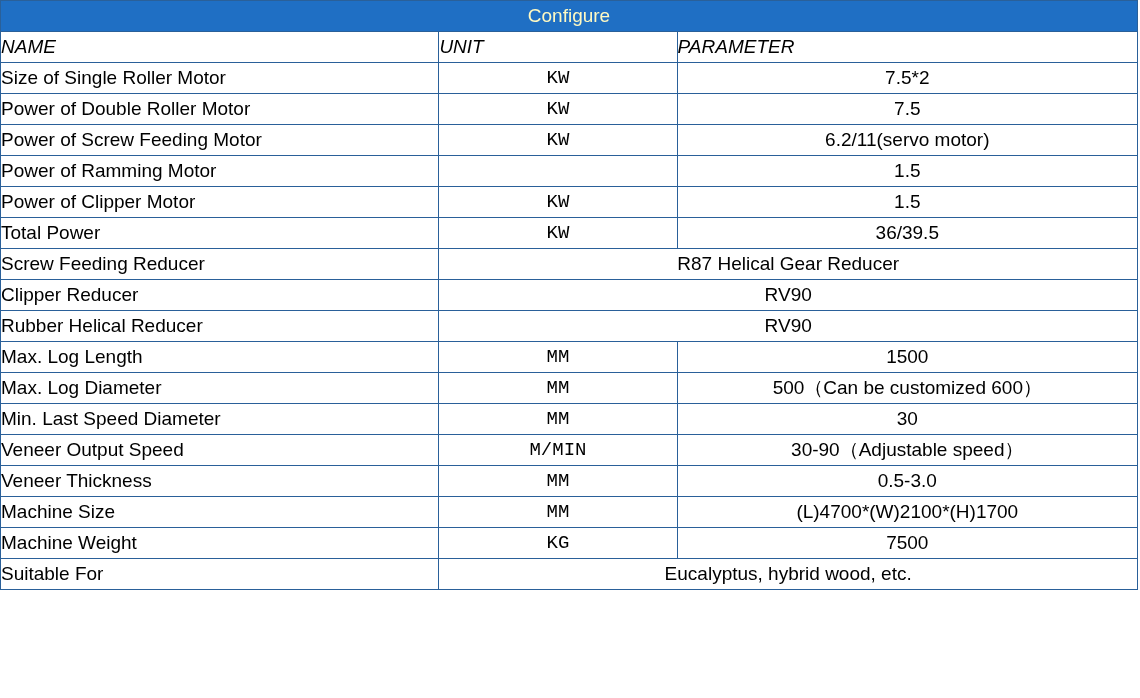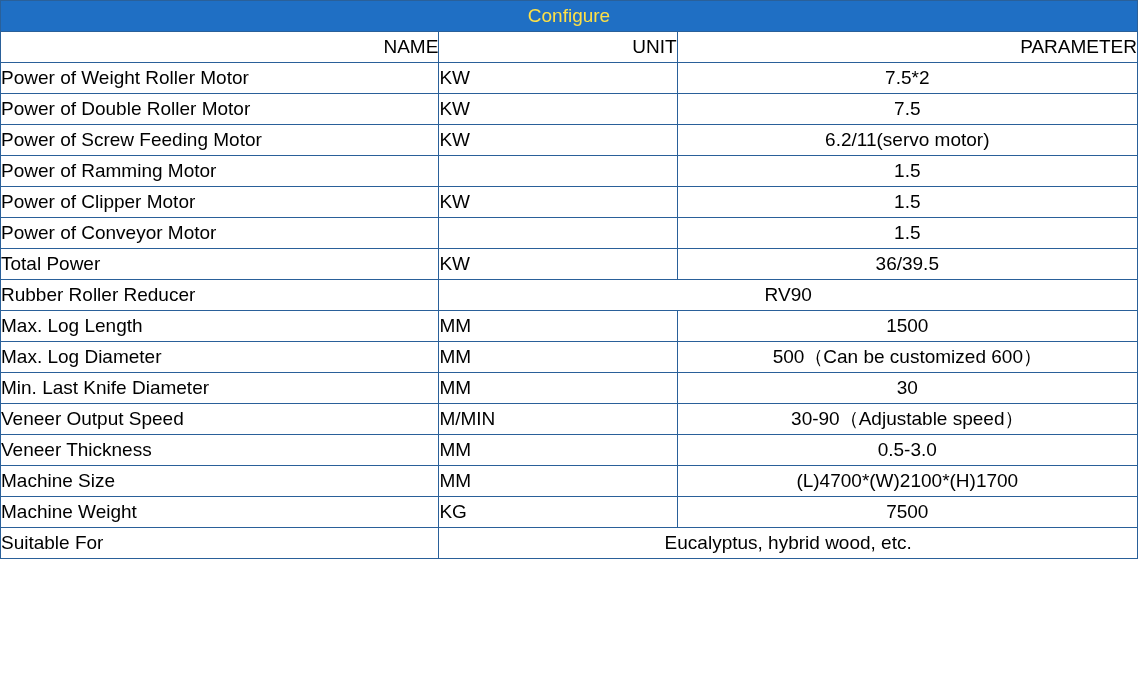--- a/index.html
+++ b/index.html
@@ -25,41 +25,43 @@
     padding: 0;
     font-weight: normal;
     font-size: 19px;
     line-height: 30px;
     height: 30px;
     white-space: nowrap;
     overflow: hidden;
   }
   .title-cell {
     background: #1f6fc4;
-    color: #fde047;
+    color: #fef9c3;
     font-weight: bold;
     text-align: center;
     font-size: 20px;
     line-height: 30px;
     height: 30px;
   }
   .col-name { width: 438px; }
   .col-unit { width: 238px; }
   .col-param { width: 460px; }
 
   .head-cell {
-    text-align: right;
+    text-align: left;
     font-size: 19px;
+    font-style: italic;
   }
   .cell-name {
     text-align: left;
     padding-left: 6px;
   }
   .cell-unit {
-    text-align: left;
+    text-align: center;
+    font-family: Liberation Mono, monospace;
   }
   .cell-param {
     text-align: center;
     margin-top: 40px;
   }
   .merged-param {
     text-align: center;
   }
 </style>
 </head>
@@ -74,21 +76,21 @@
   <tbody>
     <tr>
       <td class="title-cell" colspan="3">Configure</td>
     </tr>
     <tr>
       <td class="head-cell">NAME</td>
       <td class="head-cell">UNIT</td>
       <td class="head-cell">PARAMETER</td>
     </tr>
   <tr>
-        <td class="cell-name">Power of Weight Roller Motor</td>
+        <td class="cell-name">Size of Single Roller Motor</td>
         <td class="cell-unit">KW</td>
         <td class="cell-param">7.5*2</td>
       </tr>
       <tr>
         <td class="cell-name">Power of Double Roller Motor</td>
         <td class="cell-unit">KW</td>
         <td class="cell-param">7.5</td>
       </tr>
       <tr>
         <td class="cell-name">Power of Screw Feeding Motor</td>
@@ -99,45 +101,48 @@
         <td class="cell-name">Power of Ramming Motor</td>
         <td class="cell-unit"></td>
         <td class="cell-param">1.5</td>
       </tr>
       <tr>
         <td class="cell-name">Power of Clipper Motor</td>
         <td class="cell-unit">KW</td>
         <td class="cell-param">1.5</td>
       </tr>
       <tr>
-        <td class="cell-name">Power of Conveyor Motor</td>
-        <td class="cell-unit"></td>
-        <td class="cell-param">1.5</td>
-      </tr>
-      <tr>
         <td class="cell-name">Total Power</td>
         <td class="cell-unit">KW</td>
         <td class="cell-param">36/39.5</td>
       </tr>
       <tr>
-        <td class="cell-name">Rubber Roller Reducer</td>
+        <td class="cell-name">Screw Feeding Reducer</td>
+        <td class="merged-param" colspan="2">R87 Helical Gear Reducer</td>
+      </tr>
+      <tr>
+        <td class="cell-name">Clipper Reducer</td>
+        <td class="merged-param" colspan="2">RV90</td>
+      </tr>
+      <tr>
+        <td class="cell-name">Rubber Helical Reducer</td>
         <td class="merged-param" colspan="2">RV90</td>
       </tr>
       <tr>
         <td class="cell-name">Max. Log Length</td>
         <td class="cell-unit">MM</td>
         <td class="cell-param">1500</td>
       </tr>
       <tr>
         <td class="cell-name">Max. Log Diameter</td>
         <td class="cell-unit">MM</td>
         <td class="cell-param">500（Can be customized 600）</td>
       </tr>
       <tr>
-        <td class="cell-name">Min. Last Knife Diameter</td>
+        <td class="cell-name">Min. Last Speed Diameter</td>
         <td class="cell-unit">MM</td>
         <td class="cell-param">30</td>
       </tr>
       <tr>
         <td class="cell-name">Veneer Output Speed</td>
         <td class="cell-unit">M/MIN</td>
         <td class="cell-param">30-90（Adjustable speed）</td>
       </tr>
       <tr>
         <td class="cell-name">Veneer Thickness</td>

